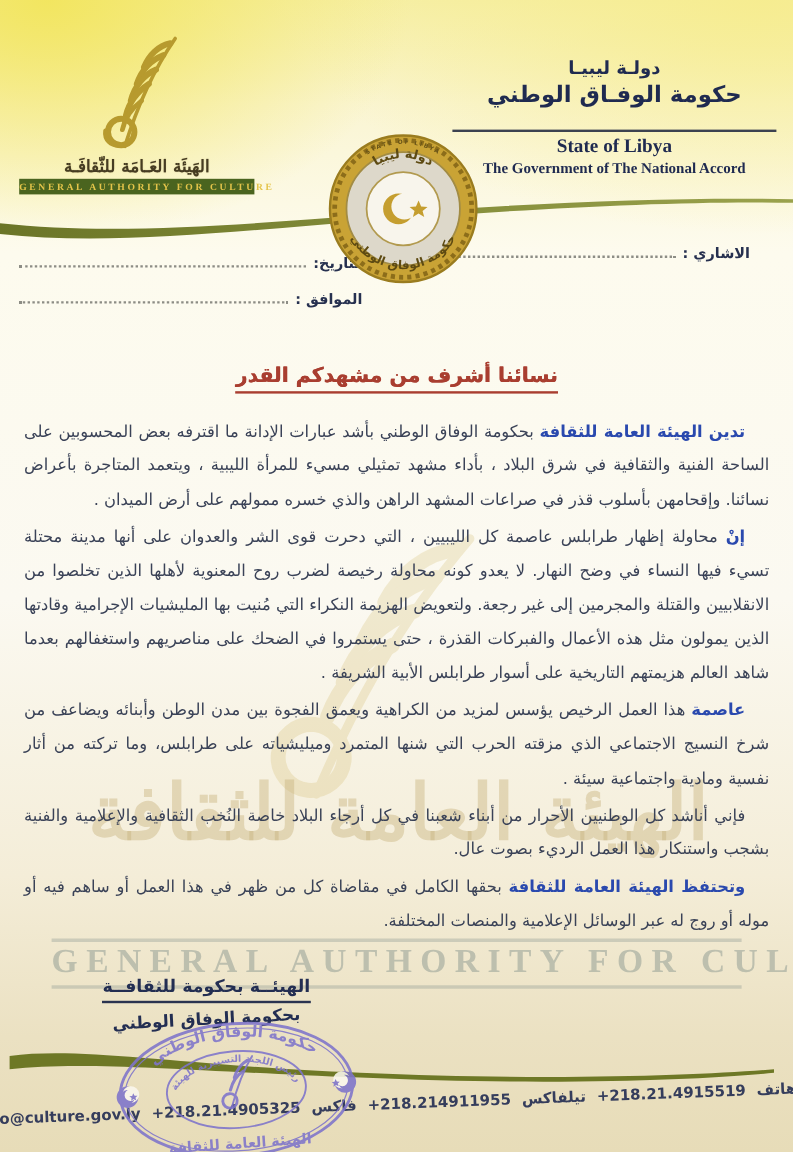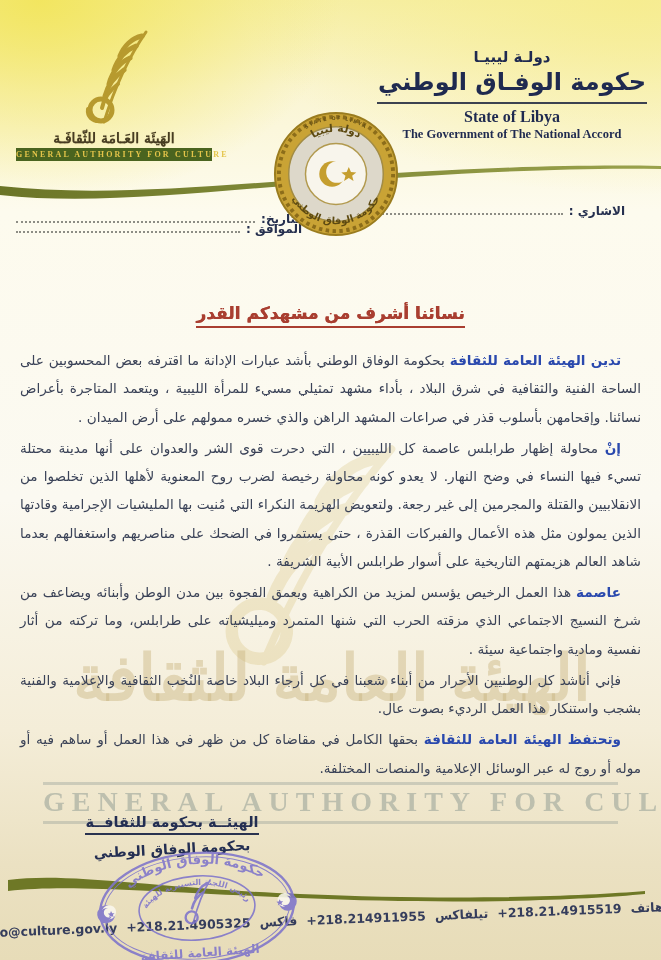--- a/index.html
+++ b/index.html
@@ -18,33 +18,33 @@
   .calligraphy {
     font-family:"DejaVu Serif", serif; font-weight:bold; font-size:14px; color:#463c22;
     white-space:nowrap; letter-spacing:0px; direction:rtl; text-shadow:0 0 1px rgba(120,100,40,.35);
   }
   .green-bar {
     margin-top:2px; background:#4a641f; color:#e4c44a; font-size:8px; font-weight:bold;
     letter-spacing:2.2px; padding:2px 0 2px; font-family:"Liberation Serif", serif; white-space:nowrap;
   }
   .state-block { position:absolute; top:48px; right:14px; width:270px; text-align:center; color:#1f2a50; }
   .state-ar1 { font-size:15px; font-weight:bold; direction:rtl; }
-  .state-ar2 { font-size:24px; font-weight:bold; direction:rtl; margin-top:2px; padding-bottom:6px; border-bottom:2px solid #3c4250; }
+  .state-ar2 { font-size:19px; font-weight:bold; direction:rtl; margin-top:2px; padding-bottom:18px; border-bottom:2px solid #3c4250; }
   .state-en1 { font-family:"Liberation Serif", serif; font-weight:bold; font-size:16px; margin-top:4px; }
   .state-en2 { font-family:"Liberation Serif", serif; font-weight:bold; font-size:12.5px; margin-top:1px; }
   .seal { position:absolute; top:110px; left:272px; z-index:5; }
   .swoosh-top { position:absolute; top:152px; left:0; z-index:2; }
   .swoosh-bottom { position:absolute; top:868px; left:0; z-index:2; }
   
   .ref-row { position:absolute; top:204px; left:0; width:100%; z-index:3; }
   .field { position:absolute; display:flex; direction:rtl; align-items:flex-end; color:#26304f; font-size:12px; font-weight:bold; }
   .field .dots { flex:1; border-bottom:2px dotted #8d8d85; margin:0 6px 3px 2px; height:10px; }
   .f-ref   { top:0;  right:36px;  width:284px; }
   .f-date  { top:8px;  left:14px; width:290px; }
-  .f-match { top:18px; left:14px; width:288px; }
+  .f-match { top:38px; left:14px; width:288px; }
   
   .doc-title {
     position:absolute; top:250px; left:0; width:100%; text-align:center; direction:rtl;
     color:#2447c5; font-size:27px; font-weight:800; z-index:3;
     text-shadow:0.6px 0 0 #2447c5, 0 0.6px 0 #2447c5;
   }
   .doc-subtitle {
     position:absolute; top:303px; left:0; width:100%; text-align:center; direction:rtl; z-index:3;
   }
   .doc-subtitle span {

